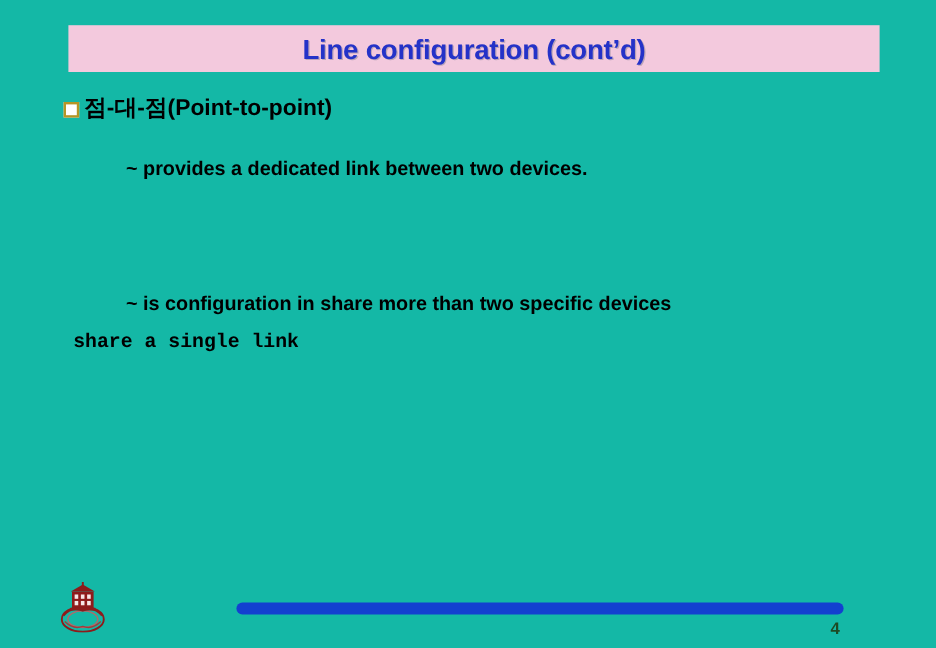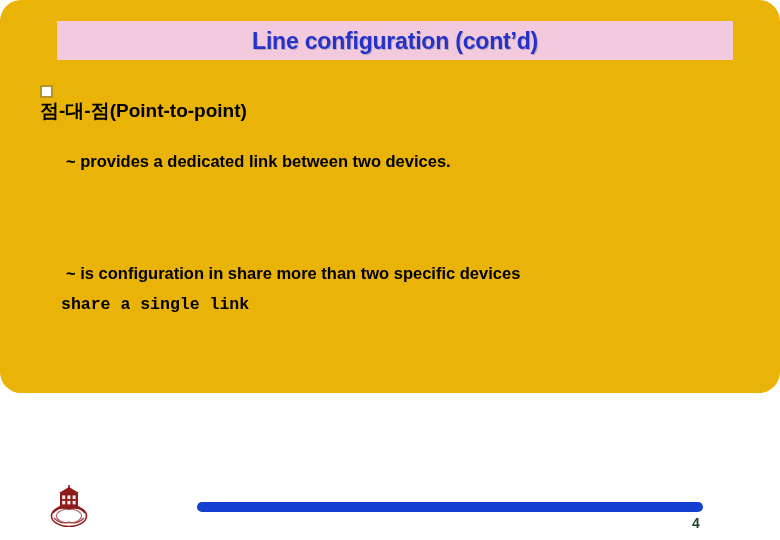--- a/index.html
+++ b/index.html
@@ -10,23 +10,22 @@
     width: 780px;
     height: 540px;
     background: #ffffff;
     font-family: "Liberation Sans", sans-serif;
     overflow: hidden;
     position: relative;
   }
   .slide {
     position: relative;
     width: 780px;
-    height: 393px;
-    background: #eab308;
-    border-radius: 21px;
+    height: 540px;
+    background: #14b8a6;
   }
 
   
   .title-band {
     position: absolute;
     left: 57px;
     top: 21px;
     width: 676px;
     height: 39px;
     background: #f3c9dd;
@@ -51,44 +50,43 @@
   .body-area {
     position: absolute;
     left: 0;
     top: 78px;
     width: 780px;
   }
 
   .bullet-row {
     display: flex;
     align-items: flex-start;
-    padding-left: 40px;
+    padding-left: 53px;
     margin-bottom: 0;
-    flex-direction: column;
   }
   .bullet-marker {
     flex: 0 0 auto;
     width: 13px;
     height: 13px;
     border: 2px solid #b59525;
     background: #ffffff;
     margin-top: 7px;
     margin-right: 4px;
     box-sizing: border-box;
   }
   .bullet-label {
     font-size: 19px;
     font-weight: bold;
     color: #000000;
     line-height: 26px;
     white-space: nowrap;
   }
 
   .sub-row {
-    padding-left: 66px;
+    padding-left: 105px;
     font-size: 16.5px;
     font-weight: bold;
     color: #000000;
     line-height: 31px;
     white-space: nowrap;
   }
   .sub-row.continuation {
     padding-left: 61px;
     font-family: Liberation Mono, monospace;
   }

